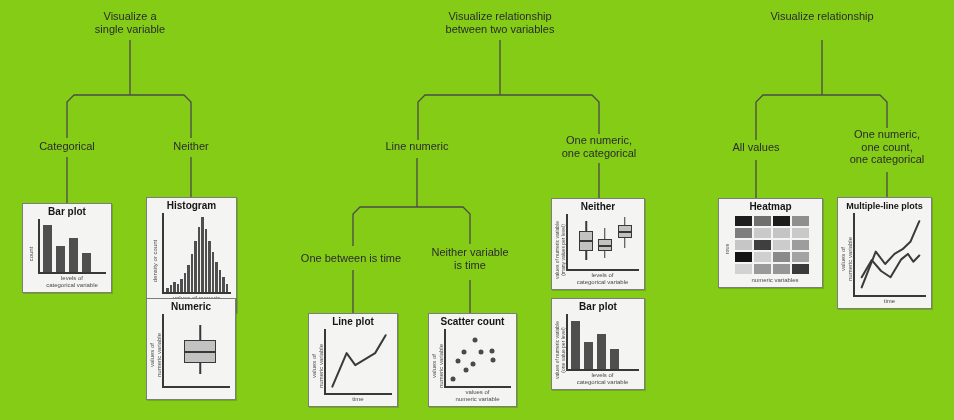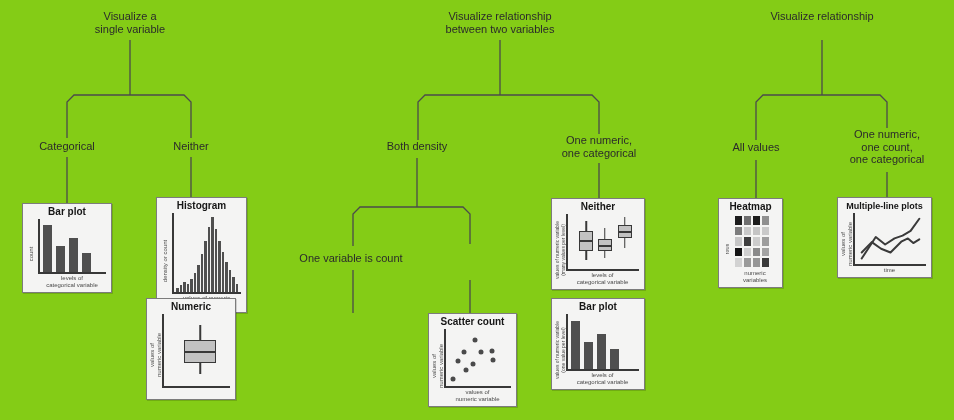--- a/index.html
+++ b/index.html
@@ -74,28 +74,32 @@
       <div>Visualize relationship</div>
     </div>
 
   <div class="blabel" style="left:17px;top:140px;width:100px">
       <div>Categorical</div>
     </div>
   <div class="blabel" style="left:141px;top:140px;width:100px">
       <div>Neither</div>
     </div>
   <div class="blabel" style="left:357px;top:140px;width:120px">
-      <div>Both density</div>
+      <div>Line numeric</div>
     </div>
   <div class="blabel" style="left:544px;top:134px;width:110px">
       <div>One numeric,</div>
       <div>one categorical</div>
     </div>
   <div class="blabel" style="left:291px;top:252px;width:120px">
-      <div>One variable is count</div>
+      <div>One between is time</div>
+    </div>
+  <div class="blabel" style="left:415px;top:246px;width:110px">
+      <div>Neither variable</div>
+      <div>is time</div>
     </div>
   <div class="blabel" style="left:706px;top:141px;width:100px">
       <div>All values</div>
     </div>
   <div class="blabel" style="left:832px;top:128px;width:110px">
       <div>One numeric,</div>
       <div>one count,</div>
       <div>one categorical</div>
     </div>
 
@@ -113,21 +117,21 @@
             <div class="bar" style="height: 36%;"></div>
           </div>
         <div class="xlab">
             <div>levels of</div>
             <div>categorical variable</div>
           </div>
       </div>
     </div>
   </div>
 
-  <div class="card" style="left:156px;top:197px;width:91px;height:116px">
+  <div class="card" style="left:146px;top:197px;width:91px;height:116px">
     <div class="card-title">Histogram</div>
     <div class="card-body">
       <div class="ycol">
           <div class="ylab">density or count</div>
         </div>
       <div class="pcol">
         <div class="plot histflex">
             <div class="bar" style="height: 5%;"></div>
             <div class="bar" style="height: 8%;"></div>
             <div class="bar" style="height: 12%;"></div>
@@ -168,20 +172,39 @@
         <div class="plot">
             <div class="whisker" style="left: 55%; top: 16%; height: 68%;"></div>
             <div class="boxrect" style="left: 55%; top: 36%; height: 32%; width: 32px;"></div>
             <div class="medline" style="left: 55%; top: 52%; width: 32px;"></div>
           </div>
         <div class="xlab">&nbsp;</div>
       </div>
     </div>
   </div>
 
+  <div class="card" style="left:308px;top:313px;width:90px;height:94px">
+    <div class="card-title">Line plot</div>
+    <div class="card-body">
+      <div class="ycol">
+          <div class="ylab">
+            <div>values of</div>
+            <div>numeric variable</div>
+          </div>
+        </div>
+      <div class="pcol">
+        <div class="plot">
+            <svg viewBox="0 0 100 100" preserveAspectRatio="none">
+              <polyline points="7,93 30,37 44,57 60,47 76,37 93,7"></polyline>
+            </svg>
+          </div>
+        <div class="xlab">time</div>
+      </div>
+    </div>
+  </div>
 
   <div class="card" style="left:428px;top:313px;width:89px;height:94px">
     <div class="card-title">Scatter count</div>
     <div class="card-body">
       <div class="ycol">
           <div class="ylab">
             <div>values of</div>
             <div>numeric variable</div>
           </div>
         </div>
@@ -251,21 +274,21 @@
             <div class="bar" style="height: 36%;"></div>
           </div>
         <div class="xlab">
             <div>levels of</div>
             <div>categorical variable</div>
           </div>
       </div>
     </div>
   </div>
 
-  <div class="card" style="left:718px;top:198px;width:65px;height:90px">
+  <div class="card" style="left:718px;top:198px;width:105px;height:90px">
     <div class="card-title">Heatmap</div>
     <div class="card-body">
       <div class="ycol ycol-sm">
           <div class="ylab ylab-sm">rows</div>
         </div>
       <div class="pcol">
         <div class="plot noaxis heatgrid">
             <div class="cell" style="background: rgb(28, 28, 28);"></div>
             <div class="cell" style="background: rgb(111, 111, 111);"></div>
             <div class="cell" style="background: rgb(28, 28, 28);"></div>
@@ -285,21 +308,21 @@
             <div class="cell" style="background: rgb(210, 210, 210);"></div>
             <div class="cell" style="background: rgb(154, 154, 154);"></div>
             <div class="cell" style="background: rgb(150, 150, 150);"></div>
             <div class="cell" style="background: rgb(58, 58, 58);"></div>
           </div>
         <div class="xlab">numeric variables</div>
       </div>
     </div>
   </div>
 
-  <div class="card" style="left:837px;top:197px;width:95px;height:81px">
+  <div class="card" style="left:837px;top:197px;width:95px;height:112px">
     <div class="card-title small-title">Multiple-line plots</div>
     <div class="card-body">
       <div class="ycol">
           <div class="ylab">
             <div>values of</div>
             <div>numeric variable</div>
           </div>
         </div>
       <div class="pcol">
         <div class="plot">

